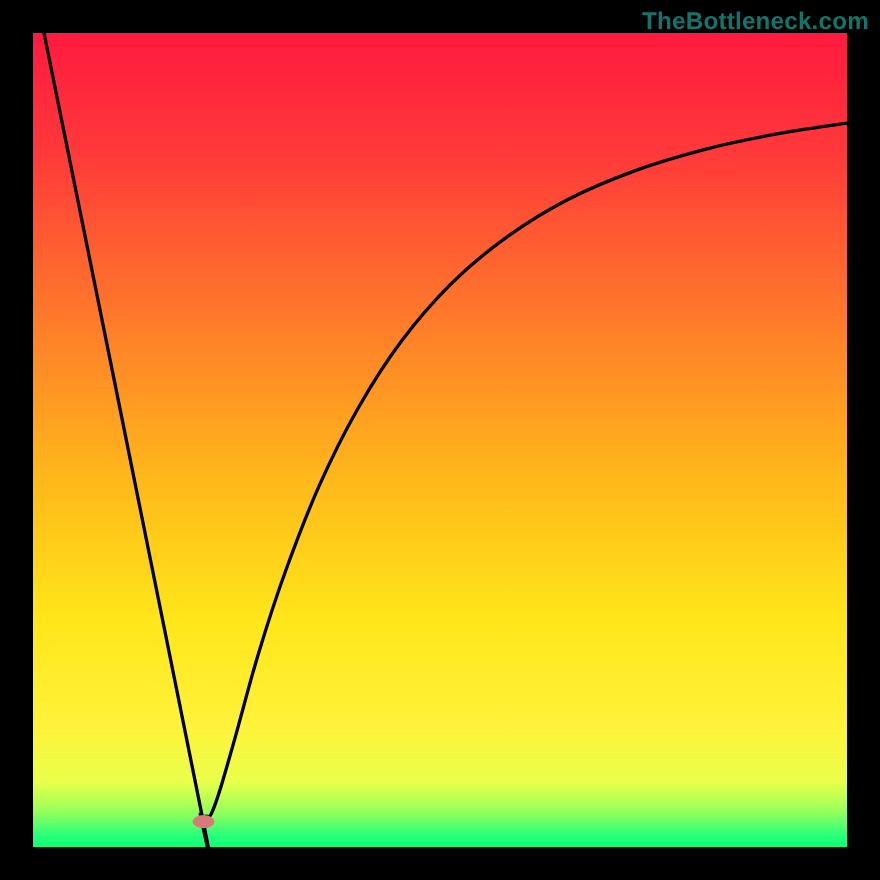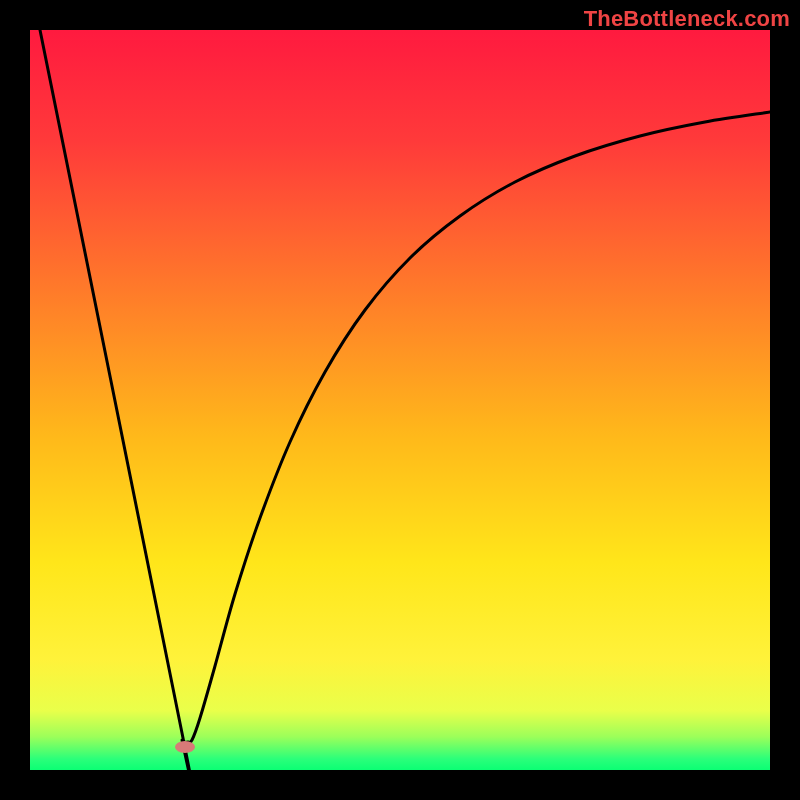--- a/index.html
+++ b/index.html
@@ -16,21 +16,21 @@
     left: 30px;
     top: 30px;
     width: 740px;
     height: 740px;
     background: #000;
   }
   .watermark {
     position: absolute;
     top: 6px;
     right: 10px;
-    color: #ef4444;
+    color: #0f766e;
     font-size: 22px;
     font-weight: 600;
     letter-spacing: 0.2px;
   }
   svg {
     display: block;
   }
 </style>
 </head>
 <body>

